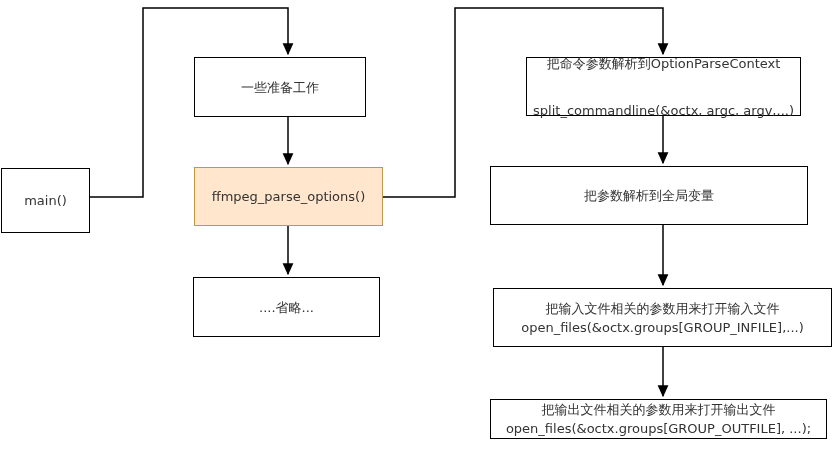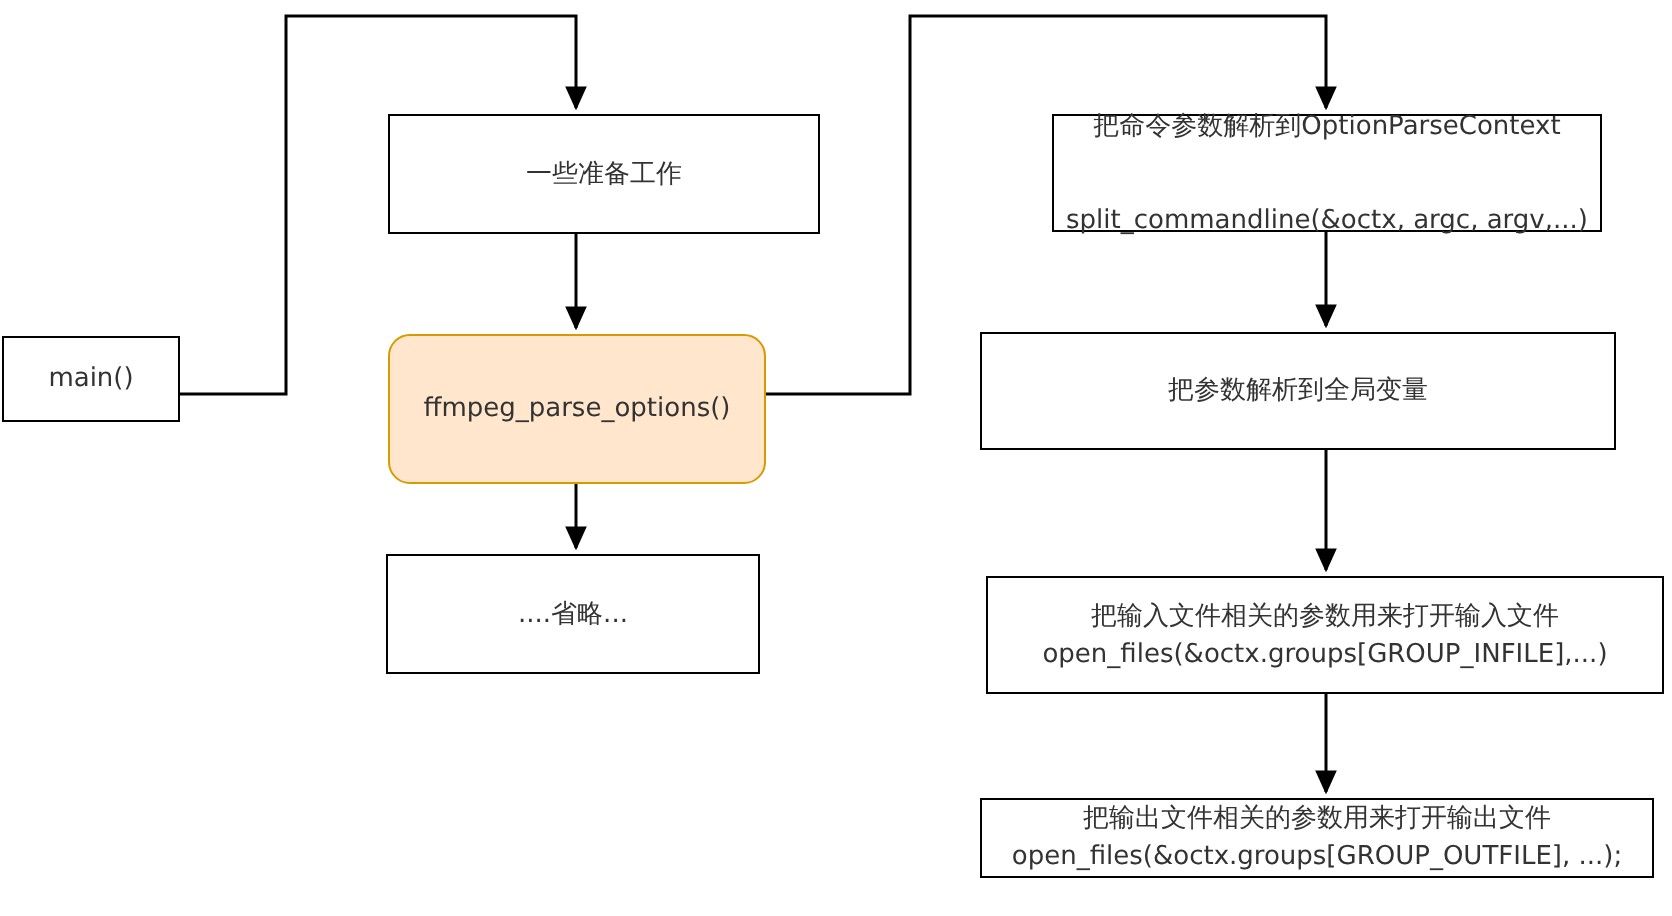--- a/index.html
+++ b/index.html
@@ -52,29 +52,29 @@
       <polyline points="90,197 143,197 143,8 288,8 288,54" marker-end="url(#arrow)"></polyline>
       <polyline points="288,117 288,164" marker-end="url(#arrow)"></polyline>
       <polyline points="288,226 288,274" marker-end="url(#arrow)"></polyline>
       <polyline points="383,197 455,197 455,8 663,8 663,54" marker-end="url(#arrow)"></polyline>
       <polyline points="663,116 663,163" marker-end="url(#arrow)"></polyline>
       <polyline points="663,225 663,285" marker-end="url(#arrow)"></polyline>
       <polyline points="663,347 663,396" marker-end="url(#arrow)"></polyline>
     </g>
   </svg>
 
-  <div class="node" style="left:1px; top:168px; width:89px; height:43px;">
+  <div class="node" style="left:1px; top:168px; width:89px; height:65px;">
     <span>main()</span>
   </div>
 
-  <div class="node" style="left:194px; top:57px; width:216px; height:60px;">
+  <div class="node" style="left:194px; top:57px; width:172px; height:60px;">
     <span>一些准备工作</span>
   </div>
 
-  <div class="node highlight" style="left:194px; top:167px; width:189px; height:75px;border-radius:11px;">
+  <div class="node highlight" style="left:194px; top:167px; width:189px; height:59px;">
     <span>ffmpeg_parse_options()</span>
   </div>
 
   <div class="node" style="left:193px; top:277px; width:187px; height:60px;">
     <span>....省略...</span>
   </div>
 
   <div class="node" style="left:526px; top:57px; width:275px; height:59px;gap:28px;">
     <span>把命令参数解析到OptionParseContext</span>
     <span>split_commandline(&amp;octx, argc, argv,...)</span>

